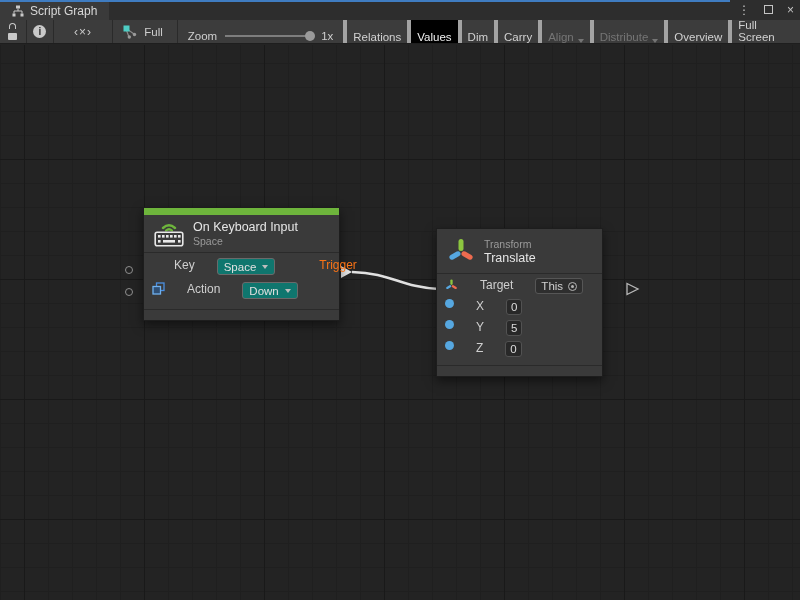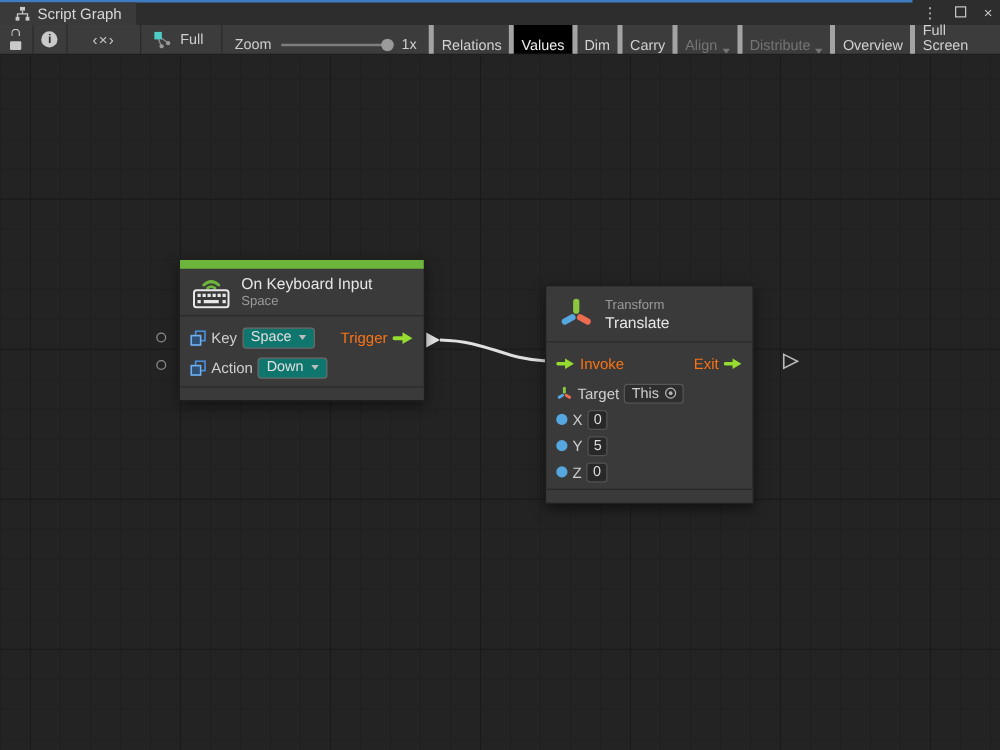--- a/index.html
+++ b/index.html
@@ -52,21 +52,21 @@
 
   
   .node { position:absolute; background:#3a3a3a; border:1px solid #1d1d1d; box-shadow:0 4px 10px rgba(0,0,0,.5); }
   .green-bar { height:7px; background:#6eb53c; }
   .node-header { display:flex; align-items:center; gap:9px; padding:5px 10px; border-bottom:1px solid #2a2a2a; }
   .node-title { color:#e6e6e6; font-size:12.5px; }
   .node-subtitle { color:#9a9a9a; font-size:10.5px; margin-top:1px; }
   .node-category { color:#9a9a9a; font-size:10.5px; margin-bottom:1px; }
   .node-body { padding:5px 8px 3px 8px; }
   .node-footer { height:11px; border-top:1px solid #2a2a2a; background:#3a3a3a; }
-  .row { display:flex; align-items:center; gap:4px; }
+  .row { display:flex; align-items:flex-start; gap:22px; }
   .kb-row { height:24px; }
   .tr-flow-row { height:26px; }
   .tr-row { height:21px; }
   .row-label { color:#cfcfcf; font-size:12px; }
   .flow-label { color:#f97316; font-size:12px; }
   .spacer { flex:1; }
   .dropdown { display:flex; align-items:center; gap:6px; background:#0f766e; border:1px solid #6a6a6a; border-radius:3px;
               padding:1px 6px; color:#e0e0e0; font-size:11.5px; height:17px; }
   .value-box { background:#282828; border:1px solid #525252; border-radius:3px; min-width:16px; height:16px;
                padding:0 4px; color:#dcdcdc; font-size:11.5px; display:flex; align-items:center; justify-content:center; }
@@ -240,33 +240,20 @@
             <rect x="11.5" y="3" width="5" height="12" rx="2.5" fill="#56a7e0" transform="rotate(-120 14 16)"></rect>
             <rect x="11.5" y="3" width="5" height="12" rx="2.5" fill="#ee6b4f" transform="rotate(120 14 16)"></rect>
           </g>
         </svg>
         <div>
           <div class="node-category">Transform</div>
           <div class="node-title">Translate</div>
         </div>
       </div>
       <div class="node-body" style="padding:4px 8px 3px 8px;">
-        <div class="row tr-flow-row">
-          <svg width="15" height="10" viewBox="0 0 17 11">
-            <path d="M1.5 5.5 H8" stroke="#97dc31" stroke-width="3.2" stroke-linecap="round"></path>
-            <polygon points="8,0.8 16,5.5 8,10.2" fill="#97dc31"></polygon>
-          </svg>
-          <span class="flow-label">Invoke</span>
-          <span class="spacer"></span>
-          <span class="flow-label">Exit</span>
-          <svg width="15" height="10" viewBox="0 0 17 11">
-            <path d="M1.5 5.5 H8" stroke="#97dc31" stroke-width="3.2" stroke-linecap="round"></path>
-            <polygon points="8,0.8 16,5.5 8,10.2" fill="#97dc31"></polygon>
-          </svg>
-        </div>
         <div class="row tr-row">
           <svg width="13" height="14" viewBox="0 0 28 30">
             <g>
               <rect x="11.5" y="3" width="5" height="12" rx="2.5" fill="#8cc63f"></rect>
               <rect x="11.5" y="3" width="5" height="12" rx="2.5" fill="#56a7e0" transform="rotate(-120 14 16)"></rect>
               <rect x="11.5" y="3" width="5" height="12" rx="2.5" fill="#ee6b4f" transform="rotate(120 14 16)"></rect>
             </g>
           </svg>
           <span class="row-label">Target</span>
           <span class="chip">

